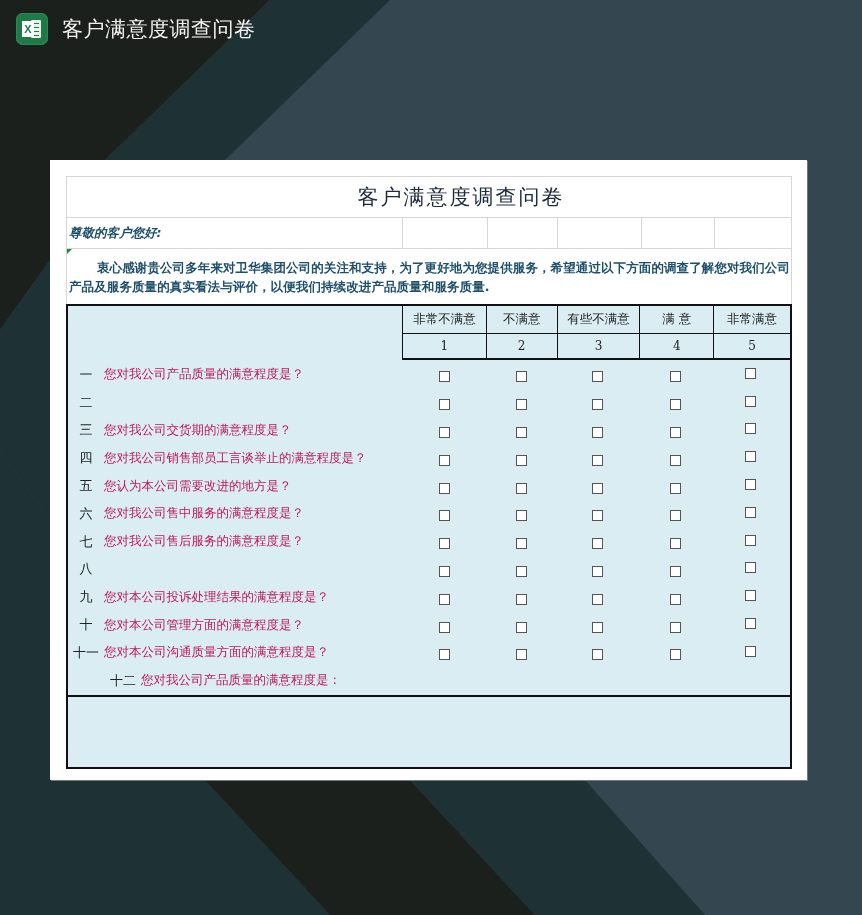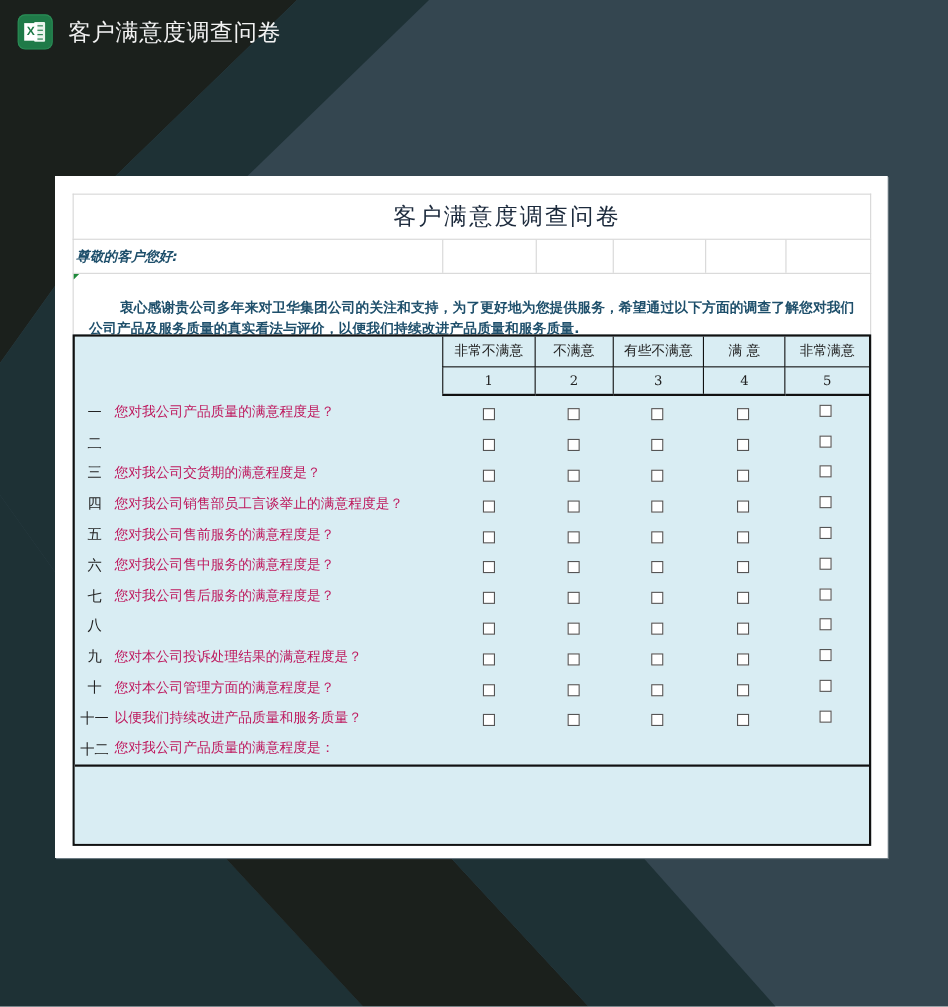--- a/index.html
+++ b/index.html
@@ -30,40 +30,40 @@
   .title-row { height: 40px; border: 1px solid #d6d6d6; border-bottom: none; display: flex; align-items: center; justify-content: center; }
   .title-row span { font-family: "DejaVu Serif", "Liberation Serif", serif; font-size: 21px; color: #1c2a3c; letter-spacing: 2px; padding-left: 64px; }
 
   .greet-row { height: 30px; display: flex; border: 1px solid #d6d6d6; border-bottom: none; font-style: italic; }
   .greet-row .c0 { width: 335px; display: flex; align-items: center; padding-left: 2px; font-size: 12.5px; font-weight: bold; color: #1e4f6b; border-right: 1px solid #d6d6d6; }
   .greet-row .cx { border-right: 1px solid #d6d6d6; }
   .greet-row .cx:last-child { border-right: none; }
 
   .intro-row { height: 55px; border: 1px solid #d6d6d6; border-bottom: none; position: relative; }
   .intro-row .tri { position: absolute; left: 0; top: 0; width: 0; height: 0; border-top: 5px solid #1e8a3a; border-right: 5px solid transparent; }
-  .intro-row p { margin: 12px; padding: 9px 0 0 2px; font-size: 12.5px; font-weight: bold; color: #1e4f6b; line-height: 19px; text-indent: 28px; letter-spacing: 0.1px; }
+  .intro-row p { margin: 0; padding: 9px 0 0 2px; font-size: 12.5px; font-weight: bold; color: #1e4f6b; line-height: 19px; text-indent: 28px; letter-spacing: 0.1px; }
 
   .survey { border: 2px solid #111; background: #d9edf3; position: relative; }
   .survey-head { position: relative; height: 55px; }
   .scale-table { position: absolute; left: 334px; top: 0; border-collapse: collapse; }
   .scale-table td { border: 1px solid #111; text-align: center; padding: 0; font-size: 12.5px; color: #222; }
   .scale-table tr.lbl td { height: 27px; }
   .scale-table tr.num td { height: 24px; font-family: "DejaVu Serif", "Liberation Serif", serif; font-size: 12px; }
   .scale-table tr.num td { border-bottom: 2px solid #111; }
   .scale-table td:last-child { border-right: none; }
   .scale-table tr.lbl td { border-top: none; margin-top: 24px; }
 
   .q-row { height: 27.8px; display: flex; align-items: center; position: relative; }
   .q-num { width: 36px; text-align: center; font-size: 13px; color: #222; }
   .q-text { font-size: 12.5px; color: #be185d; white-space: nowrap; }
   .q-boxes { position: absolute; left: 334px; top: 0; height: 100%; display: flex; }
   .q-boxes .cell { display: flex; align-items: center; justify-content: center; height: 100%; }
   .chk { width: 9px; height: 9px; border: 1.5px solid #555; background: #fff; box-sizing: content-box; margin-top: 4px; }
   .cell.last .chk { margin-top: -3px; }
-  .q-row.last { height: 28px; }
+  .q-row.last { height: 28px; padding-left: 37px; }
 
   .answer-box { height: 70px; border-top: 2px solid #111; background: #d9edf3; }
 </style>
 </head>
 <body>
 
 <div class="bg">
   <svg width="862" height="915" viewBox="0 0 862 915">
 
     <polygon points="0,0 270,0 105,160 0,160" fill="#1b201c"></polygon>
@@ -209,21 +209,21 @@
               <div class="cell" style="width: 73px;">
                 <div class="chk"></div>
               </div>
               <div class="cell last" style="width: 76px;">
                 <div class="chk"></div>
               </div>
             </div>
           </div>
           <div class="q-row">
             <div class="q-num">五</div>
-            <div class="q-text">您对我公司售前服务的满意程度是？</div>
+            <div class="q-text">您认为本公司需要改进的地方是？</div>
             <div class="q-boxes">
               <div class="cell" style="width: 84px;">
                 <div class="chk"></div>
               </div>
               <div class="cell" style="width: 70px;">
                 <div class="chk"></div>
               </div>
               <div class="cell" style="width: 83px;">
                 <div class="chk"></div>
               </div>
@@ -334,21 +334,21 @@
               <div class="cell" style="width: 73px;">
                 <div class="chk"></div>
               </div>
               <div class="cell last" style="width: 76px;">
                 <div class="chk"></div>
               </div>
             </div>
           </div>
           <div class="q-row">
             <div class="q-num">十一</div>
-            <div class="q-text">以便我们持续改进产品质量和服务质量？</div>
+            <div class="q-text">您对本公司沟通质量方面的满意程度是？</div>
             <div class="q-boxes">
               <div class="cell" style="width: 84px;">
                 <div class="chk"></div>
               </div>
               <div class="cell" style="width: 70px;">
                 <div class="chk"></div>
               </div>
               <div class="cell" style="width: 83px;">
                 <div class="chk"></div>
               </div>

